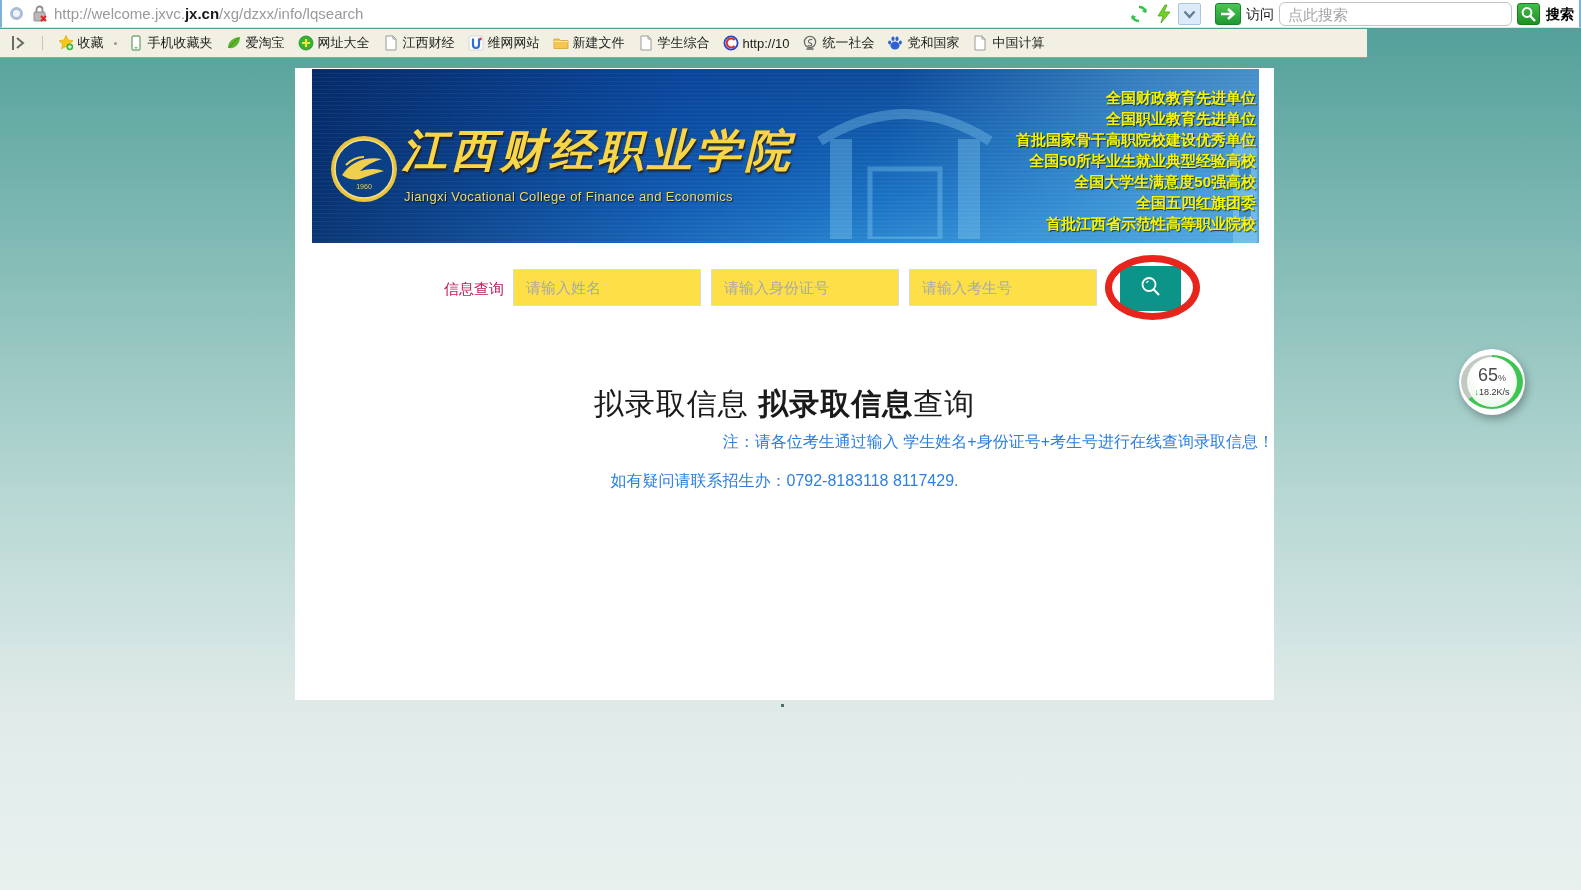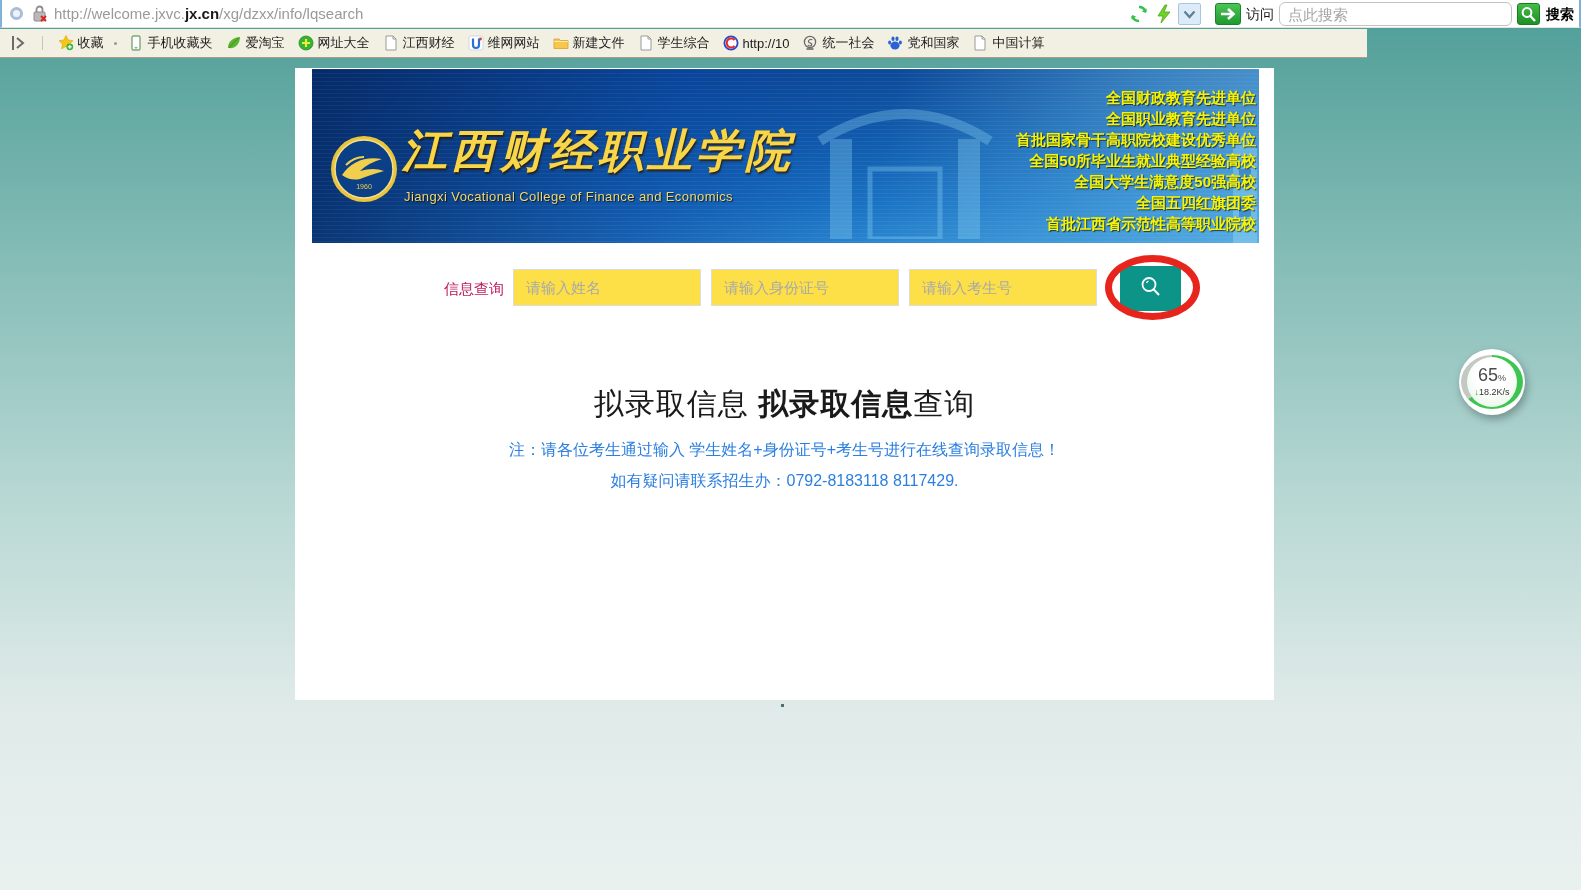--- a/index.html
+++ b/index.html
@@ -88,21 +88,21 @@
     background:var(--teal-btn,#0d9488); border:none; cursor:pointer; }
   .red-ellipse { position:absolute; left:810px; top:187px; width:95px; height:65px;
     border:7px solid var(--red-circle,#e8251d); border-radius:50%;
     pointer-events:none; z-index:5; }
 
   .main-title { position:absolute; left:0; top:316px; width:100%; text-align:center;
     font-size:30px; color:#1a1a1a; letter-spacing:1px; }
   .main-title b { font-weight:bold;text-align:right; }
   .note { position:absolute; left:0; width:100%; text-align:center;
     color:var(--note-blue,#2b7fe0); font-size:16px; }
-  .note1 { top:372px; } .note2 { top:403px; }
+  .note1 { top:364px;text-align:right; } .note2 { top:403px; }
 
   .stray-dot { position:absolute; left:781px; top:704px; width:3px; height:3px;
     background:#4e6e72; }
 
   
   .badge { position:absolute; left:1459px; top:349px; width:66px; height:66px;
     border-radius:50%; background:#fff;
     box-shadow:2px 4px 8px rgba(0,0,0,.3); display:flex; align-items:center;
     justify-content:center; }
   .badge-ring { width:62px; height:54px; border-radius:50%;

